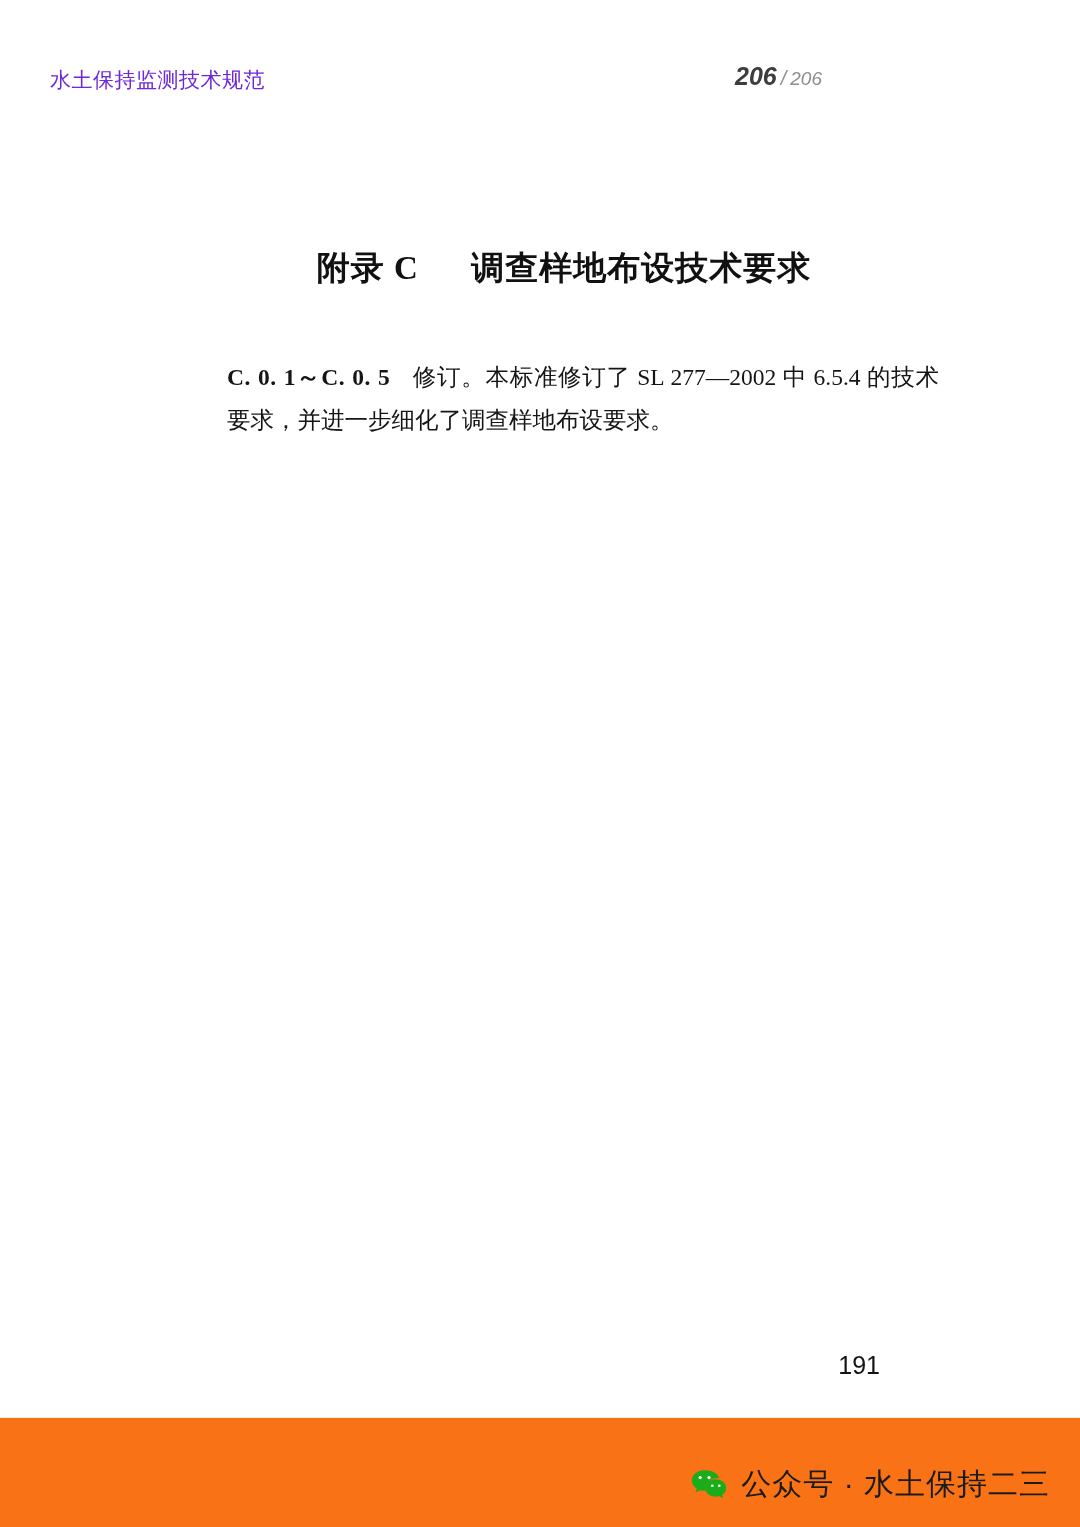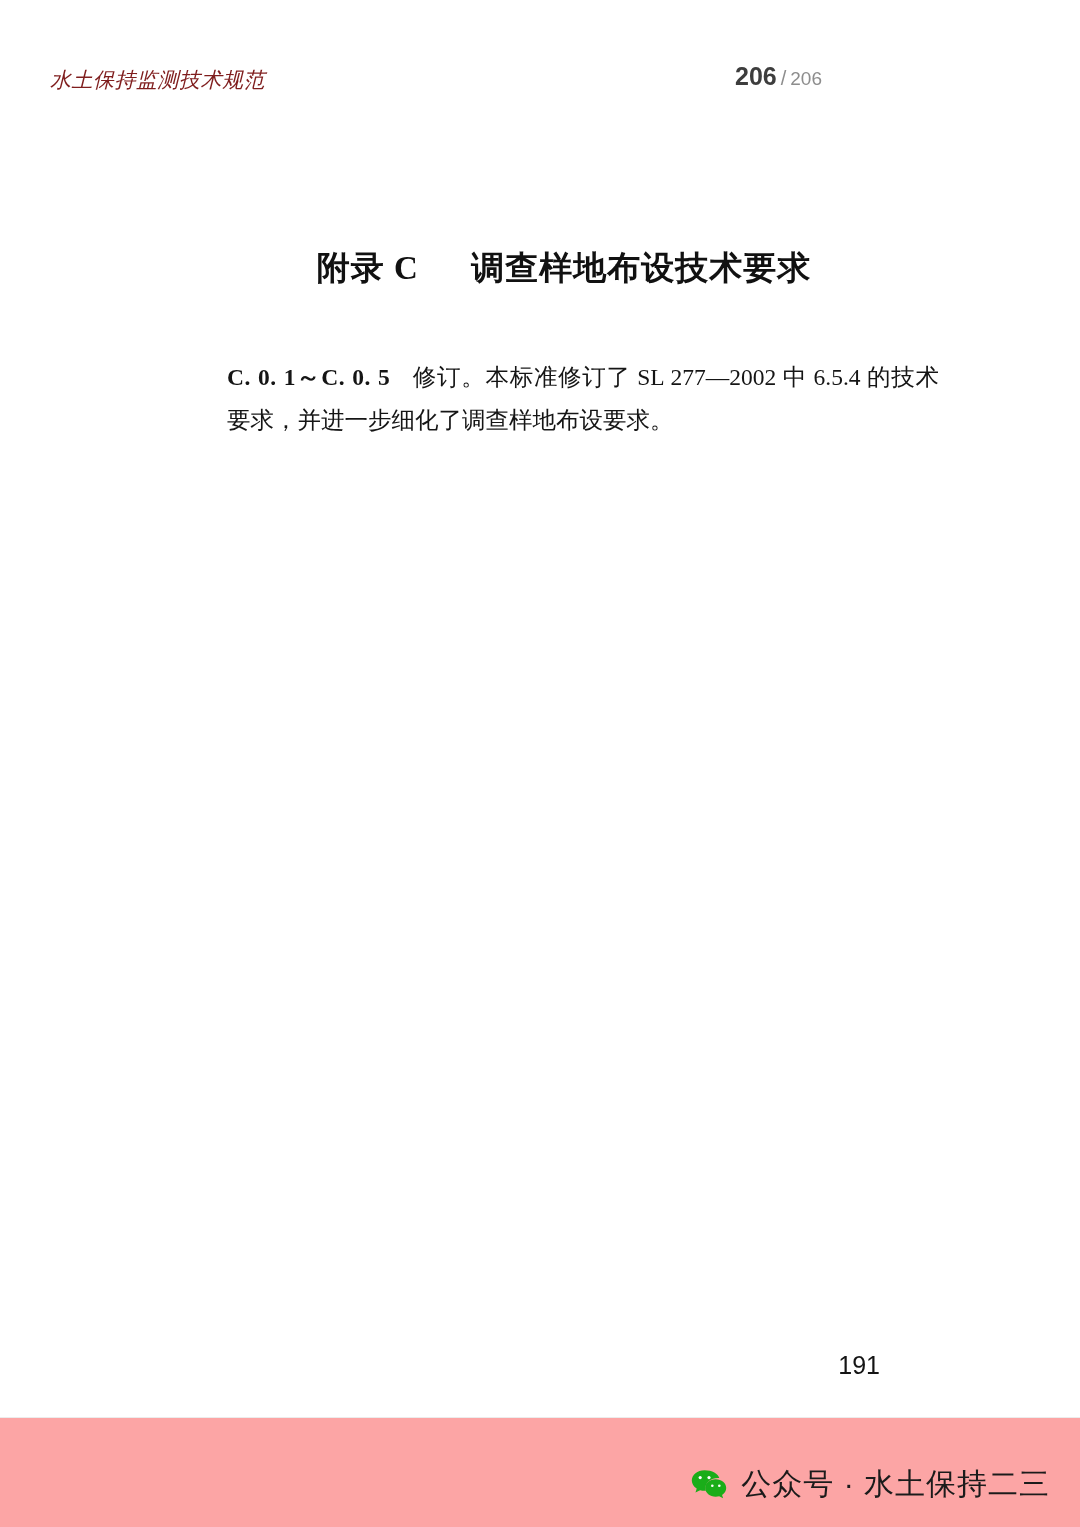--- a/index.html
+++ b/index.html
@@ -28,32 +28,32 @@
     width: 1080px;
     height: 128px;
     box-sizing: border-box;
   }
   .doc-title {
     position: absolute;
     left: 50px;
     top: 66px;
     font-family: "Liberation Sans", "DejaVu Sans", sans-serif;
     font-size: 21px;
-    color: #7f1d1d;
+    color: #6d28d9;
     letter-spacing: 0.5px;
     white-space: nowrap;
-    font-style: italic;
   }
   .page-indicator {
     position: absolute;
     right: 258px;
     top: 62px;
     font-family: "Liberation Sans", "DejaVu Sans", sans-serif;
     white-space: nowrap;
     color: #6b6b6b;
+    font-style: italic;
   }
   .page-indicator .cur {
     font-size: 25px;
     color: #3d3d3d;
     font-weight: 600;
   }
   .page-indicator .sep {
     font-size: 20px;
     color: #8d8d8d;
     margin: 0 4px;
@@ -120,21 +120,21 @@
     font-family: Liberation Sans, sans-serif;
   }
 
   
   .footer-bar {
     position: absolute;
     left: 0;
     bottom: 0;
     width: 1080px;
     height: 109px;
-    background: #fca5a5;
+    background: #f97316;
     border-top: 1px solid #ececec;
   }
   .wechat-credit {
     position: absolute;
     right: 30px;
     bottom: 22px;
     display: flex;
     align-items: center;
     gap: 14px;
     font-family: "Liberation Sans", "DejaVu Sans", sans-serif;

